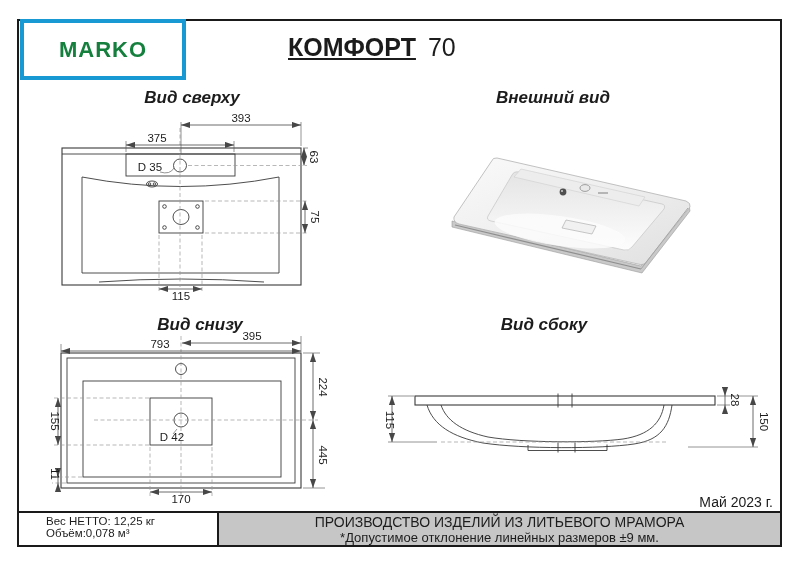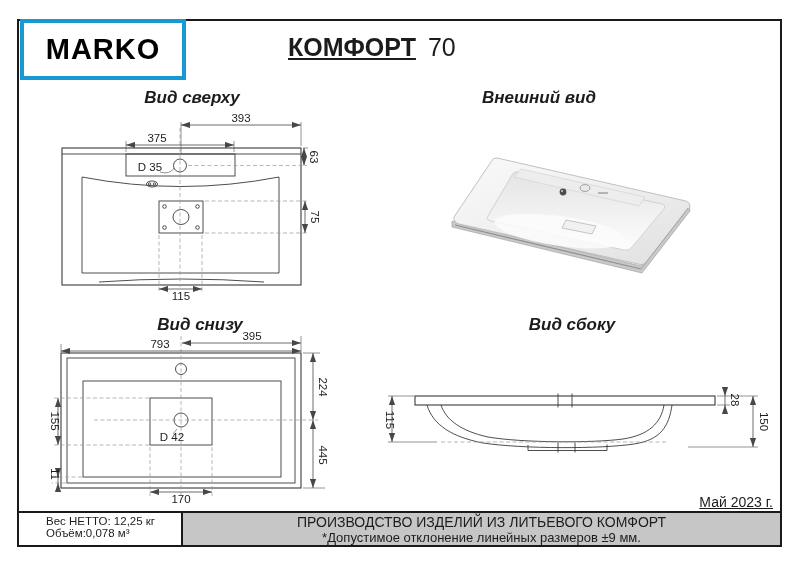--- a/index.html
+++ b/index.html
@@ -1,31 +1,31 @@
 <!DOCTYPE html>
 <html><head>
 <meta charset="utf-8">
 <style>
   html,body{margin:0;padding:0;background:#ffffff;}
   body{width:800px;height:566px;position:relative;font-family:"Liberation Sans",sans-serif;color:#1c1c1c;overflow:hidden;}
   .abs{position:absolute;}
   .page-border{left:17px;top:19px;width:765px;height:528px;border:2px solid #1a1a1a;box-sizing:border-box;}
   .logo-box{left:20px;top:19px;width:166px;height:61px;border:4px solid #1899d4;background:#fff;box-sizing:border-box;display:flex;align-items:center;justify-content:center;}
-  .logo-text{color:#000000;font-weight:700;font-size:29px;letter-spacing:1px;line-height:1;}
+  .logo-text{color:#15803d;font-weight:700;font-size:22px;letter-spacing:1px;line-height:1;}
   .page-title{left:288px;top:33px;font-size:25px;white-space:nowrap;}
   .page-title .t-name{font-weight:700;text-decoration:underline;}
   .page-title .t-model{font-weight:400;margin-left:12px;}
   .view-title{font-weight:700;font-style:italic;font-size:17px;text-align:center;width:200px;}
   .vt-top{left:92px;top:88px;}
-  .vt-ext{left:439px;top:88px;}
+  .vt-ext{left:453px;top:88px;}
   .vt-bottom{left:100px;top:315px;}
-  .vt-side{left:472px;top:315px;}
-  .date-note{left:600px;top:494px;width:173px;text-align:right;font-size:14px;text-decoration:underline;}
+  .vt-side{left:444px;top:315px;}
+  .date-note{left:600px;top:494px;width:173px;text-align:right;font-size:14px;}
   .footer{left:17px;top:511px;width:765px;height:36px;border:2px solid #1a1a1a;box-sizing:border-box;display:flex;}
-  .footer-left{width:164px;background:#fff;border-right:2px solid #1a1a1a;box-sizing:border-box;padding:2px 0 0 27px;font-size:11.5px;line-height:10.5px;}
+  .footer-left{width:200px;background:#fff;border-right:2px solid #1a1a1a;box-sizing:border-box;padding:2px 0 0 27px;font-size:11.5px;line-height:10.5px;}
   .footer-left div{margin-bottom:1px;line-height:10px;padding-top:1px;}
   .footer-right{flex:1;background:#c6c6c6;display:flex;flex-direction:column;align-items:center;justify-content:center;text-align:center;}
   .prod-line1{font-size:14px;line-height:16px;}
   .prod-line2{font-size:13px;line-height:15px;}
   
   svg{position:absolute;overflow:visible;}
   .ln{fill:none;stroke:#3a3a3a;stroke-width:1.1;}
   .ln2{fill:none;stroke:#3a3a3a;stroke-width:0.9;}
   .dim{fill:none;stroke:#474747;stroke-width:0.8;}
   .ext{fill:none;stroke:#5a5a5a;stroke-width:0.65;}
@@ -226,16 +226,16 @@
 </svg>
 
 <div class="abs date-note">Май 2023 г.</div>
 
 <div class="abs footer">
   <div class="footer-left">
     <div>Вес НЕТТО: 12,25 кг</div>
     <div>Объём:0,078 м³</div>
   </div>
   <div class="footer-right">
-    <div class="prod-line1">ПРОИЗВОДСТВО ИЗДЕЛИЙ ИЗ ЛИТЬЕВОГО КОМФОРТ</div>
+    <div class="prod-line1">ПРОИЗВОДСТВО ИЗДЕЛИЙ ИЗ ЛИТЬЕВОГО МРАМОРА</div>
     <div class="prod-line2">*Допустимое отклонение линейных размеров ±9 мм.</div>
   </div>
 </div>
 
 </body></html>

